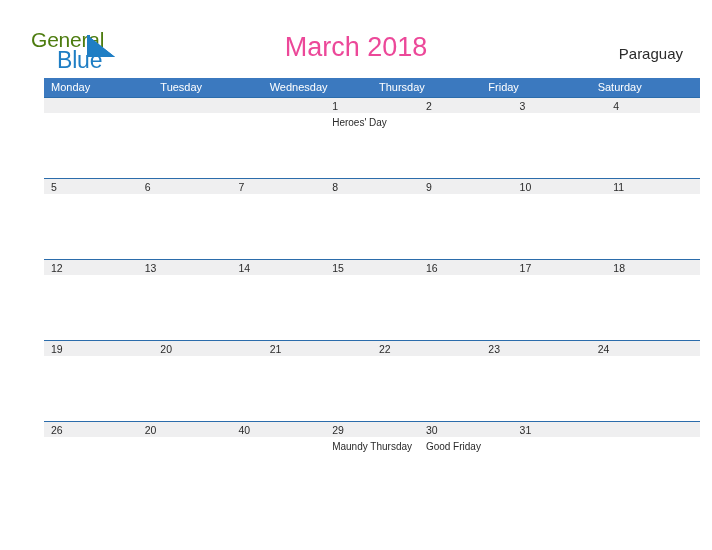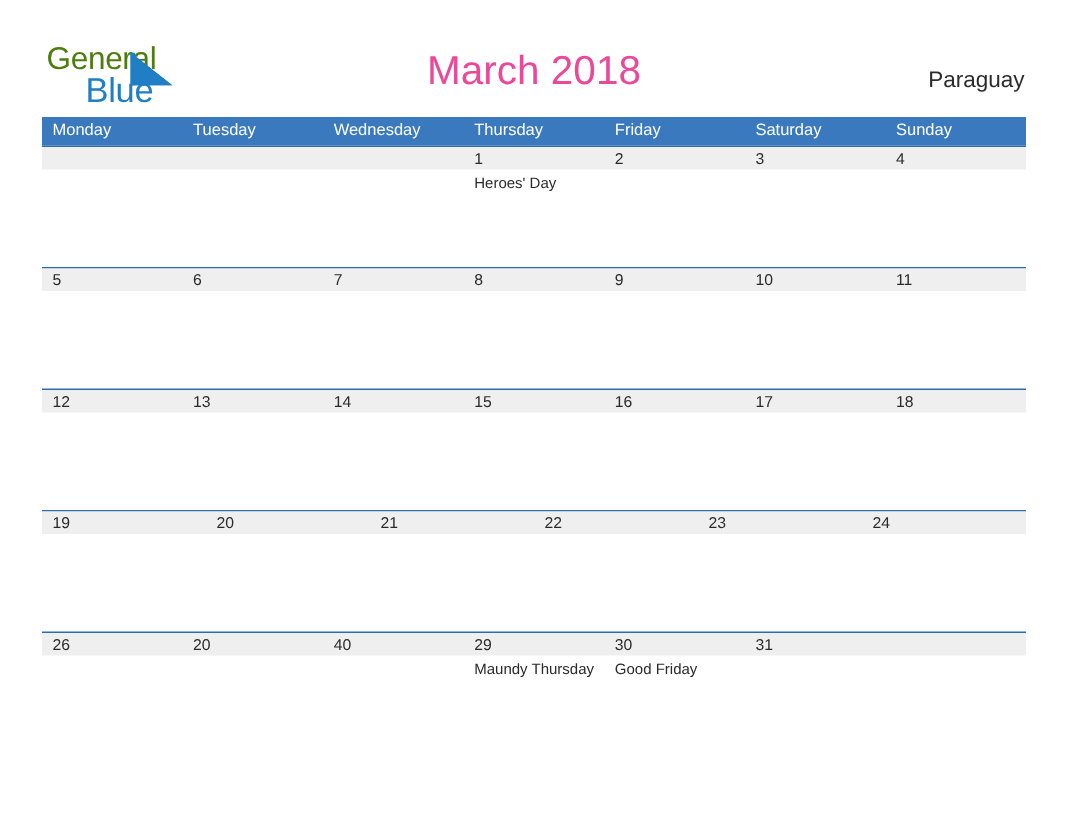--- a/index.html
+++ b/index.html
@@ -80,21 +80,21 @@
     top: 45px;
     font-size: 15px;
     color: #2b2b2b;
     line-height: 18px;
     font-family: "Liberation Sans", sans-serif;
   }
 
   
   .calendar {
     position: absolute;
-    left: 28px;
+    left: 44px;
     top: 78px;
     width: 656px;
   }
 
   .dow-row {
     display: flex;
     width: 656px;
     height: 19px;
     background: #3b79bf;
   }
@@ -185,21 +185,20 @@
 
 <div class="calendar">
 
   <div class="dow-row">
     <div class="dow-cell">Monday</div>
     <div class="dow-cell">Tuesday</div>
     <div class="dow-cell">Wednesday</div>
     <div class="dow-cell">Thursday</div>
     <div class="dow-cell">Friday</div>
     <div class="dow-cell">Saturday</div>
-    <div class="dow-cell">Sunday</div>
   </div>
 
   <div class="week-row">
     <div class="band">
       <div class="band-cell"></div>
       <div class="band-cell"></div>
       <div class="band-cell"></div>
       <div class="band-cell"></div>
       <div class="band-cell"></div>
       <div class="band-cell"></div>

